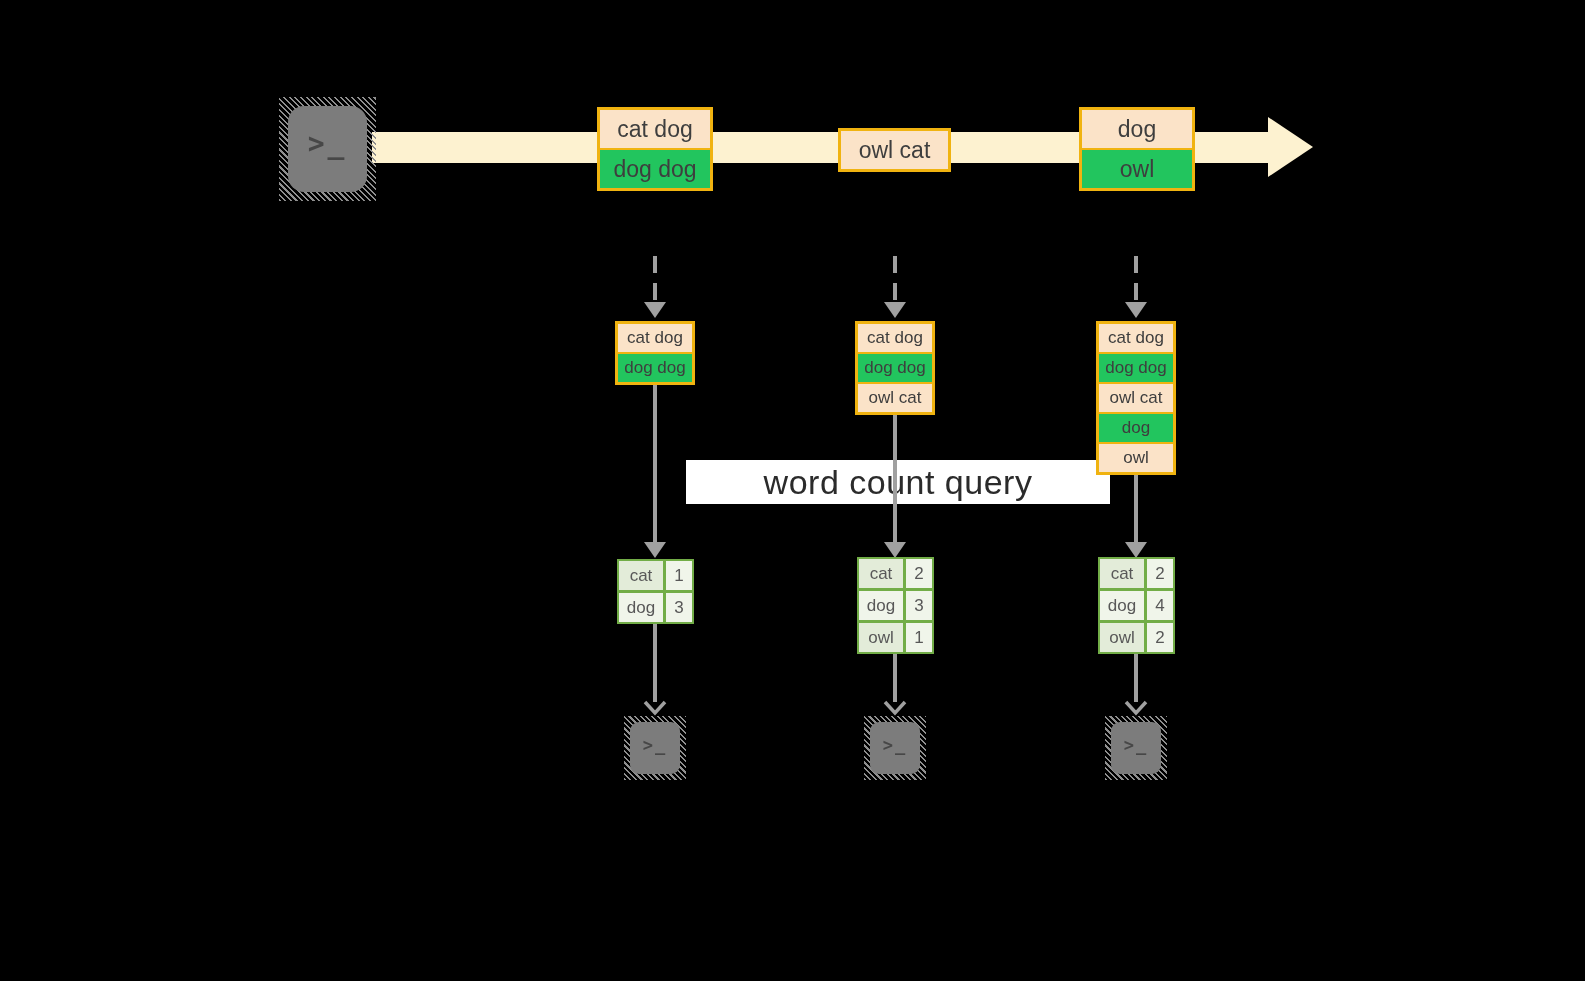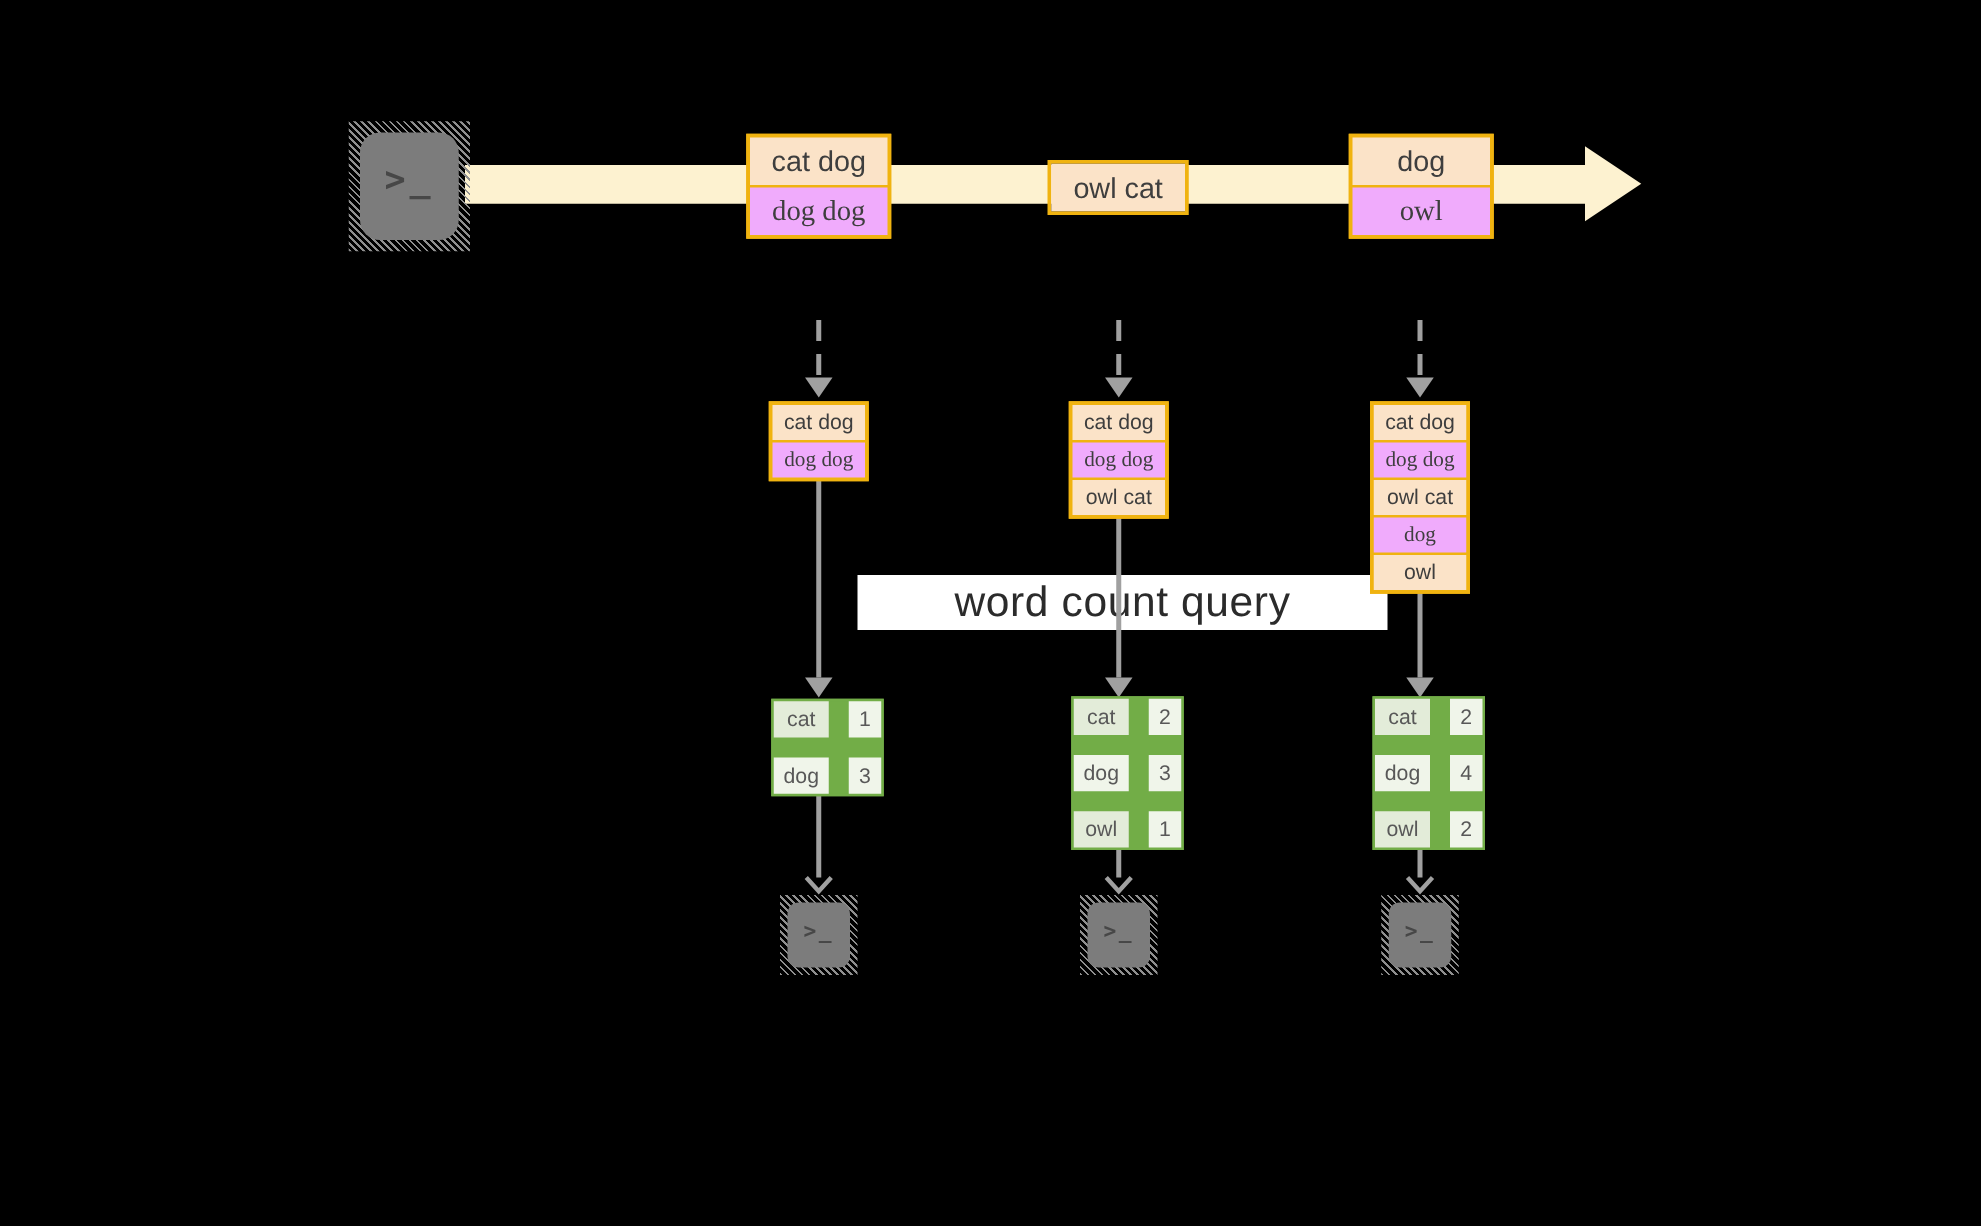--- a/index.html
+++ b/index.html
@@ -21,35 +21,35 @@
   .term-small{width:62px;height:64px;z-index:3;}
   .term-small .term-body{inset:6px;border-radius:9px;}
   .term-small .term-glyph{font-size:17px;letter-spacing:2px;padding-bottom:6px;}
   
   .obox{position:absolute;box-sizing:border-box;border:3px solid #f0b310;background:#f0b310;
     display:flex;flex-direction:column;gap:2px;z-index:4;}
   .obox .cell{display:flex;align-items:center;justify-content:center;color:#3e3e3e;}
   .stream-box .cell{height:38px;font-size:23px;}
   .buf-box .cell{height:28px;font-size:17px;}
   .c-peach{background:#fbe3c8;}
-  .c-cream{background:#f0abfc;font-family:Liberation Serif, serif;}
+  .c-cream{background:#22c55e;}
   
   .shaft{position:absolute;width:4px;background:#a0a0a0;z-index:2;}
   .shaft-dashed{position:absolute;width:4px;z-index:2;
     background:repeating-linear-gradient(180deg,#a0a0a0 0 17px,rgba(0,0,0,0) 17px 27px);}
   .head{position:absolute;width:0;height:0;z-index:2;
     border-left:11px solid transparent;border-right:11px solid transparent;border-top:16px solid #a0a0a0;}
   .vhead{position:absolute;z-index:2;}
   
   .query-band{position:absolute;left:686px;top:460px;width:424px;height:44px;background:#fff;z-index:1;
     display:flex;align-items:center;justify-content:center;}
   .query-text{font-size:34px;font-weight:300;color:#2b2b2b;letter-spacing:0.5px;}
   
   .gtable{position:absolute;box-sizing:border-box;border:2.5px solid #72ad47;background:#72ad47;
-    display:grid;grid-template-columns:44px 26px;gap:16px;z-index:4;}
+    display:grid;grid-template-columns:44px 26px;gap:3px;z-index:4;}
   .gtable .gcell{height:29px;display:flex;align-items:center;justify-content:center;
     font-size:17px;color:#585858;}
   .g-dark{background:#e3ecd9;}
   .g-light{background:#f0f5ea;}
 </style>
 </head>
 <body>
 
 <div class="canvas">
 

